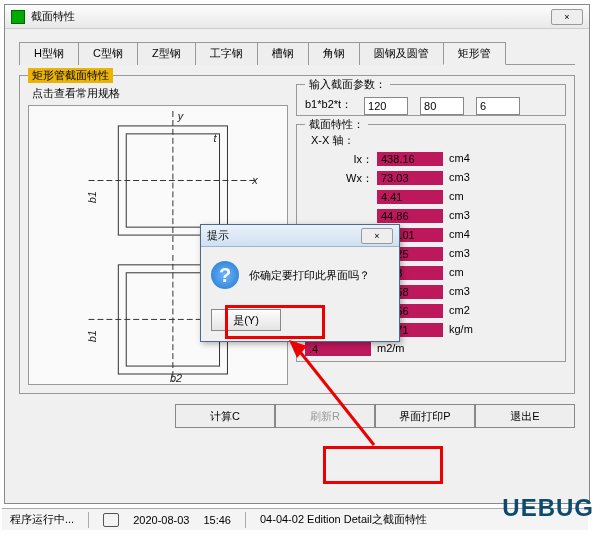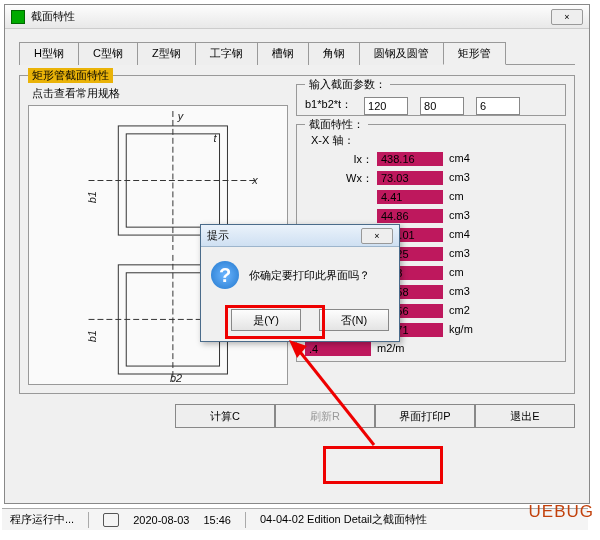--- a/index.html
+++ b/index.html
@@ -33,25 +33,25 @@
 .btns{display:flex;justify-content:flex-end;margin:8px 14px}
 .btn{width:100px;height:24px;border:1px solid #888;background:#eee}
 .statusbar{border-top:1px solid #aaa;height:22px;display:flex;align-items:center;padding:0 8px;gap:14px;background:#f4f4f4;width:586px;margin:0 2px}
 .statusbar .sep{border-left:1px solid #aaa;height:16px}
 .cam{width:16px;height:14px;border:1px solid #555;border-radius:2px;position:relative}
 .dialog{position:absolute;left:200px;top:224px;width:200px;border:1px solid #4a6b8a;background:#f0f0f0;box-shadow:2px 2px 6px rgba(0,0,0,.3)}
 .dlg-title{background:linear-gradient(#eaf2fb,#cfe0f2);height:22px;display:flex;align-items:center;padding:8px 6px;border-bottom:1px solid #9db5cc}
 .dlg-title span{flex:1}
 .dlg-body{padding:14px 10px;display:flex;align-items:center;gap:10px}
 .qicon{width:28px;height:28px;border-radius:50%;background:radial-gradient(#6bb5ff,#2277cc);color:#fff;font-size:20px;font-weight:bold;text-align:center;line-height:28px}
-.dlg-btns{display:flex;justify-content:flex-end;gap:18px;padding:6px 10px 10px}
+.dlg-btns{display:flex;justify-content:space-between;gap:18px;padding:6px 10px 10px}
 .dlg-btns button{width:70px;height:22px;border:1px solid #888;background:linear-gradient(#fdfdfd,#e4e4e4)}
 .highlight{position:absolute;border:3px solid #e00;pointer-events:none}
 .arrow{position:absolute;left:289px;top:340px;pointer-events:none}
-.bugmark{position:absolute;right:6px;bottom:18px;font-size:17px;color:#c2410c;font-weight:normal;letter-spacing:1px}
+.bugmark{position:absolute;right:6px;bottom:18px;font-size:24px;color:#0c4a6e;font-weight:bold;letter-spacing:1px}
 </style>
 </head>
 <body>
 
 <div class="window">
   <div class="titlebar">
     <div class="icon"></div>
     <div class="title">截面特性</div>
     <div class="closebtn">×</div>
   </div>
@@ -194,21 +194,20 @@
   <div class="dlg-title">
     <span>提示</span>
     <div class="closebtn">×</div>
   </div>
   <div class="dlg-body">
     <div class="qicon">?</div>
     <div>你确定要打印此界面吗？</div>
   </div>
   <div class="dlg-btns">
     <button>是(Y)</button>
-    <button>否(N)</button>
   </div>
 </div>
 
 <div class="highlight" style="left:225px;top:305px;width:100px;height:34px"></div>
 <div class="highlight" style="left:323px;top:446px;width:120px;height:38px"></div>
 <svg class="arrow" width="90" height="110">
   <line x1="85" y1="105" x2="8" y2="8" stroke="#e00" stroke-width="3"></line>
   <polygon points="0,0 18,6 8,18" fill="#e00"></polygon>
 </svg>
 <div class="bugmark">UEBUG</div>

